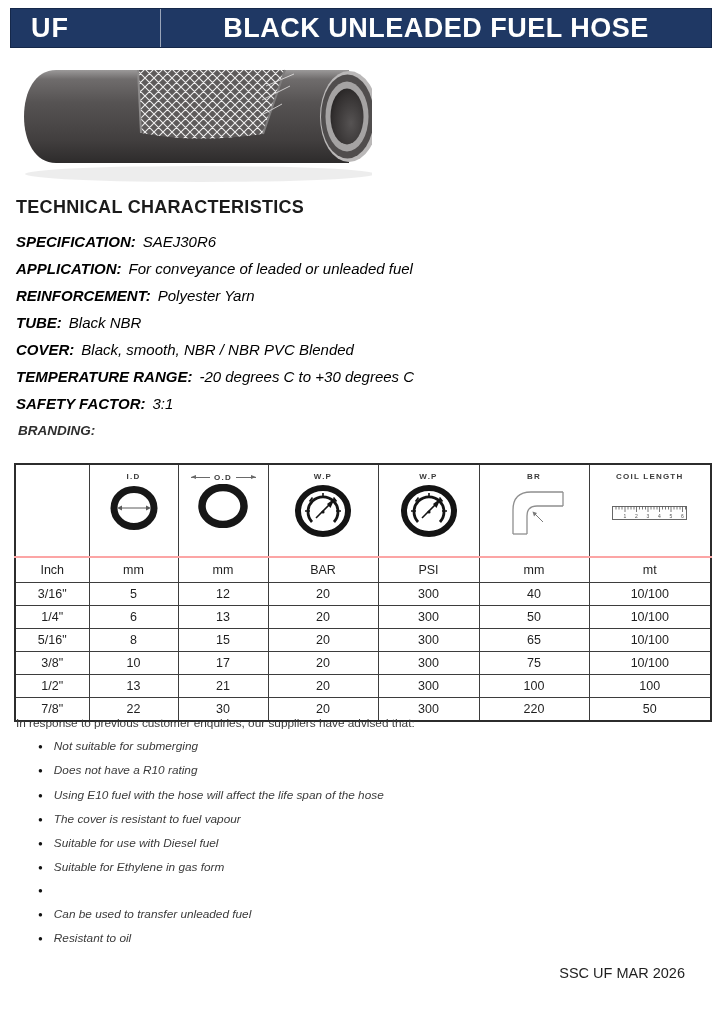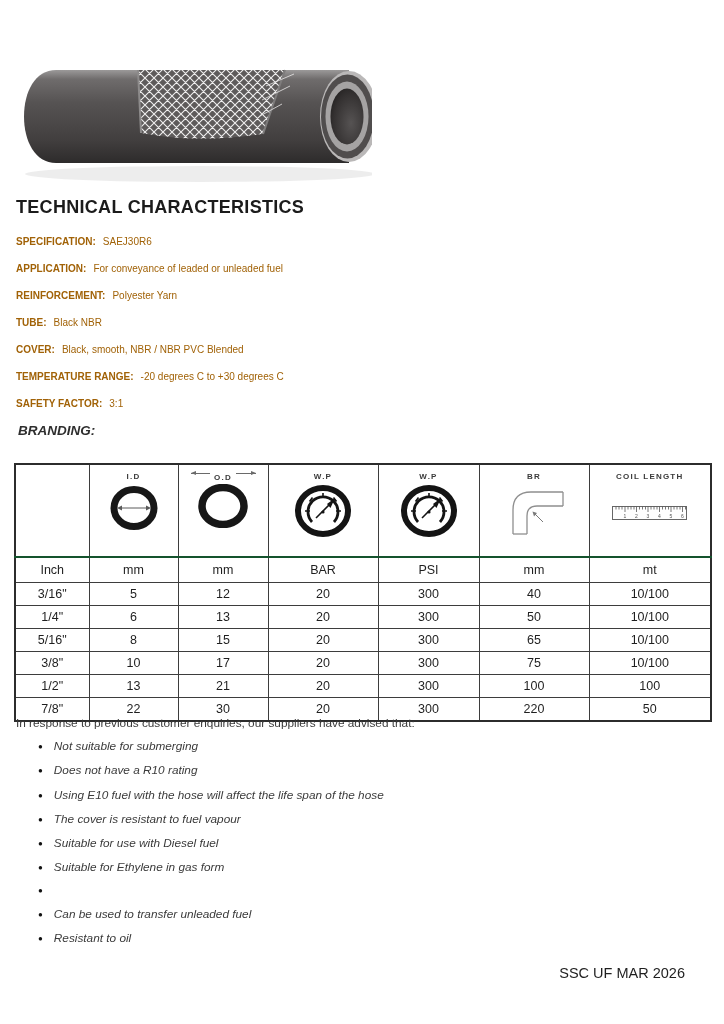--- a/index.html
+++ b/index.html
@@ -19,55 +19,59 @@
   }
   .bar-title{
     flex:1;display:flex;align-items:center;justify-content:center;
     color:#fff;font-weight:bold;font-size:27px;letter-spacing:.5px;white-space:nowrap;
   }
   
   .hose{position:absolute;left:10px;top:60px;width:362px;height:126px;}
   
   .main{position:absolute;left:16px;top:197px;width:692px;}
   .section-title{font-size:18px;font-weight:bold;color:#1b1b1b;margin:0 0 10px 0;letter-spacing:.3px;}
-  .spec{font-size:10px;color:#a16207;line-height:27px;white-space:nowrap;}
+  .spec{font-style:italic;font-size:15px;color:#000000;line-height:27px;white-space:nowrap;}
   .spec .lbl{font-weight:bold;margin-right:7px;}
   .branding{display:flex;font-style:italic;font-size:13.5px;color:#2e2e2e;margin-top:5px;line-height:18.5px;flex-direction:column;}
   .branding .lbl{font-weight:bold;width:88px;flex:none;margin-left:2px;}
   
   table.spec-table{
     position:absolute;left:14px;top:463px;width:696px;border-collapse:collapse;table-layout:fixed;
     border:2px solid #2c2c2c;background:#fff;
   }
   table.spec-table td{
     border:1px solid #3d3d3d;text-align:center;vertical-align:middle;
     font-size:12.5px;color:#1f1f1f;padding:0;height:22px;overflow:hidden;
   }
-  tr.irow td{height:84px;vertical-align:top;padding-top:7px;border-bottom:2px solid #14532d;}
+  tr.irow td{height:84px;vertical-align:top;padding-top:7px;border-bottom:2px solid #fca5a5;}
   tr.urow td{height:24px;}
   .icolabel{font-size:8px;color:#3a3a3a;letter-spacing:1.2px;text-align:center;margin-bottom:3px;font-weight:bold;}
   .icon-wrap{display:flex;justify-content:center;align-items:flex-start;}
-  .darrow{display:flex;margin:1px 12px 2px 12px;}
+  .darrow{display:flex;align-items:center;margin:1px 12px 2px 12px;}
   .darrow .dline{flex:1;height:0;border-top:1px solid #6a6a6a;position:relative;}
   .darrow .dline.l:before{content:"";position:absolute;left:0;top:-3px;border-top:2.5px solid transparent;border-bottom:2.5px solid transparent;border-right:5px solid #6a6a6a;}
   .darrow .dline.r:after{content:"";position:absolute;right:0;top:-3px;border-top:2.5px solid transparent;border-bottom:2.5px solid transparent;border-left:5px solid #6a6a6a;}
   .darrow .dtext{font-size:8px;letter-spacing:1.2px;color:#3a3a3a;padding:0 4px;font-weight:bold;}
   
   .note-intro{position:absolute;left:16px;top:716px;font-size:11.8px;color:#3a3a3a;}
   ul.bullets{position:absolute;left:38px;top:735px;margin:0;padding:0;list-style:none;}
   ul.bullets li{display:flex;align-items:baseline;font-style:italic;font-size:11.8px;color:#3a3a3a;line-height:22.3px;}
   ul.bullets .blt{font-style:normal;font-size:8px;margin-right:11px;position:relative;top:-1px;color:#111;}
   
   .footer{position:absolute;right:39px;top:965px;font-size:14.5px;color:#1f1f1f;}
 </style>
 </head>
 <body>
 
 <div class="page">
 
+  <div class="bar">
+    <div class="bar-code">UF</div>
+    <div class="bar-title">BLACK UNLEADED FUEL HOSE</div>
+  </div>
 
   <div class="hose">
     <svg width="362" height="126" viewBox="0 0 362 126" xmlns="http://www.w3.org/2000/svg">
       <defs>
         <linearGradient id="bodyGrad" x1="0" y1="0" x2="0" y2="1">
           <stop offset="0" stop-color="#9b9999"></stop>
           <stop offset="0.1" stop-color="#6f6c6c"></stop>
           <stop offset="0.35" stop-color="#565353"></stop>
           <stop offset="0.75" stop-color="#423f3f"></stop>
           <stop offset="1" stop-color="#2d2b2b"></stop>

